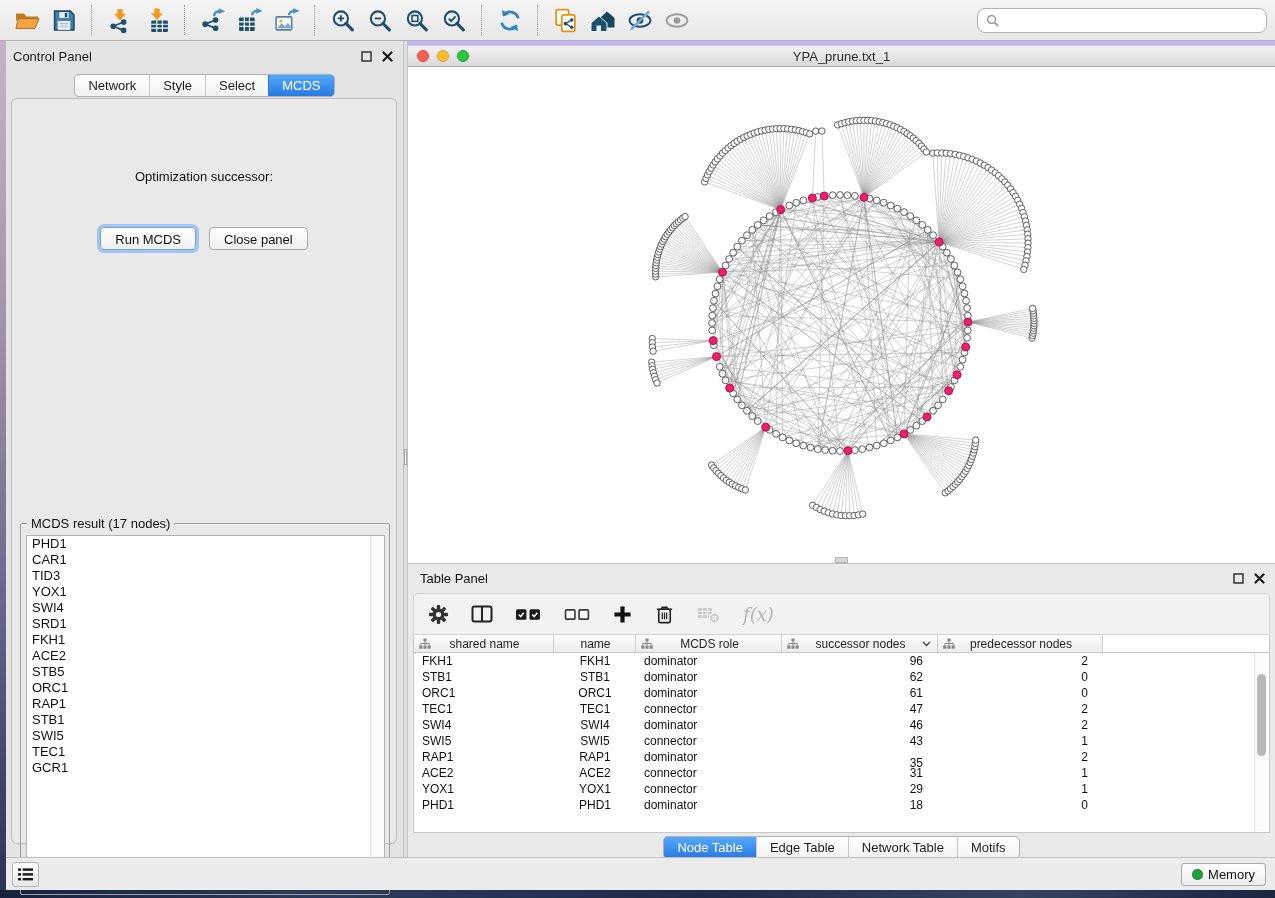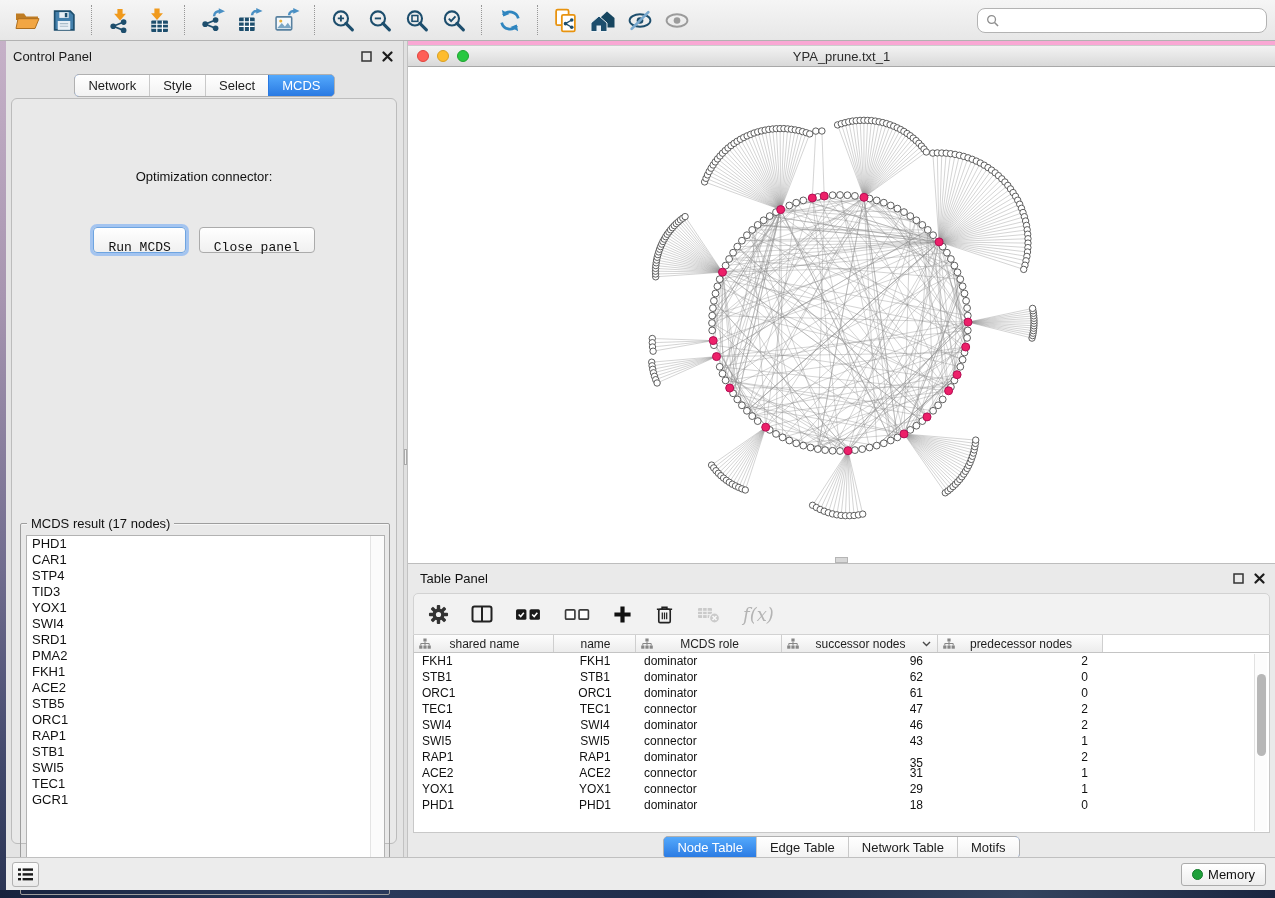--- a/index.html
+++ b/index.html
@@ -31,38 +31,38 @@
   #cp-winbtns{right:10px;top:10px}
   #cp-tabs{top:33px;left:0;width:100%;display:flex;justify-content:center}
   #cp-content{left:5px;top:57px;width:386px;height:746px;background:#e9e9e9;
     border:1px solid #bcbcbc;border-radius:6px}
   #opt-label{top:70px;width:100%;text-align:center;font-size:13px}
   #criterion-combo{left:37px;top:92px;width:312px;height:24px;background:#fff;border:1px solid #b3b3b3;
     border-radius:5px;display:flex;align-items:center;padding-left:10px;font-size:13px}
   #combo-stepper{position:absolute;right:2px;top:2px;width:19px;height:18px;border-radius:4px;
     background:linear-gradient(#5facfa,#1f6fe0);display:flex;align-items:center;justify-content:center}
   #btn-row{top:128px;width:100%;display:flex;justify-content:center;gap:13px}
-  .mac-btn{height:23px;padding:12px 14px;font-size:13px;font-family:Liberation Mono, monospace;
+  .mac-btn{height:23px;padding:4px 14px;font-size:13px;font-family:Liberation Sans, sans-serif;
     background:linear-gradient(#ffffff,#f0f0f0);border:1px solid #ababab;border-radius:4px;color:#111}
   .mac-btn.focused{box-shadow:0 0 0 3px rgba(105,165,245,.55);border-color:#6ea4e0}
   #result-group{left:8px;top:424px;width:370px;height:372px;border:1px solid #9d9d9d;border-radius:2px;
     box-shadow:inset 0 1px 0 #f6f6f6}
   #result-title{position:absolute;top:-8px;left:6px;background:#e9e9e9;padding:0 4px;font-size:13px}
   #result-list{position:absolute;left:5px;top:11px;width:359px;height:355px;background:#fff;
     border:1px solid #b2b2b2;overflow:hidden}
   #result-scroll{position:absolute;right:0;top:0;width:14px;height:100%;background:#fbfbfb;border-left:1px solid #e4e4e4}
   .result-item{height:16px;line-height:16px;padding-left:5px;font-size:13px}
 
   
   #v-splitter{left:403px;top:41px;width:5px;height:816px;background:#e0e0e0;
     border-left:1px solid #c2c2c2;border-right:1px solid #c2c2c2}
   #v-handle{position:absolute;left:0;top:408px;width:3px;height:16px;background:#f2f2f2;border:1px solid #aaa}
 
   
-  #network-view{left:408px;top:41px;width:867px;height:522px;background:#f9a8d4}
+  #network-view{left:408px;top:41px;width:867px;height:522px;background:#c4b5fd}
   #net-titlebar{position:absolute;left:0;top:4px;width:867px;height:22px;
     background:linear-gradient(#f3f3f3,#d9d9d9);border-top:1px solid #cdcdcd;border-bottom:1px solid #a8a8a8;
     display:flex;align-items:center;padding:0 9px}
   .light{width:12px;height:12px;border-radius:50%;margin-right:8px}
   #net-title{position:absolute;left:0;width:100%;text-align:center;font-size:13px;color:#2c2c2c}
   #net-canvas{position:absolute;left:0;top:26px;width:867px;height:496px;background:#fff}
   #net-svg{width:100%;height:100%;display:block}
   #h-handle{position:absolute;left:427px;bottom:0;width:13px;height:6px;background:#d7d7d7;border:1px solid #b5b5b5}
 
   
@@ -307,37 +307,35 @@
   </div>
   <div class="abs" id="cp-tabs">
     <div class="seg" id="cp-seg">
         <div class="seg-tab">Network</div>
         <div class="seg-tab">Style</div>
         <div class="seg-tab">Select</div>
         <div class="seg-tab active">MCDS</div>
       </div>
   </div>
   <div class="abs" id="cp-content">
-    <div class="abs" id="opt-label">Optimization connector:</div>
+    <div class="abs" id="opt-label">Optimization successor:</div>
     <div class="abs" id="btn-row">
       <button class="mac-btn focused">Run MCDS</button>
       <button class="mac-btn">Close panel</button>
     </div>
     <div class="abs" id="result-group">
       <span id="result-title">MCDS result (17 nodes)</span>
       <div id="result-list">
         <div id="result-items">
             <div class="result-item">PHD1</div>
             <div class="result-item">CAR1</div>
-            <div class="result-item">STP4</div>
             <div class="result-item">TID3</div>
             <div class="result-item">YOX1</div>
             <div class="result-item">SWI4</div>
             <div class="result-item">SRD1</div>
-            <div class="result-item">PMA2</div>
             <div class="result-item">FKH1</div>
             <div class="result-item">ACE2</div>
             <div class="result-item">STB5</div>
             <div class="result-item">ORC1</div>
             <div class="result-item">RAP1</div>
             <div class="result-item">STB1</div>
             <div class="result-item">SWI5</div>
             <div class="result-item">TEC1</div>
             <div class="result-item">GCR1</div>
           </div>

